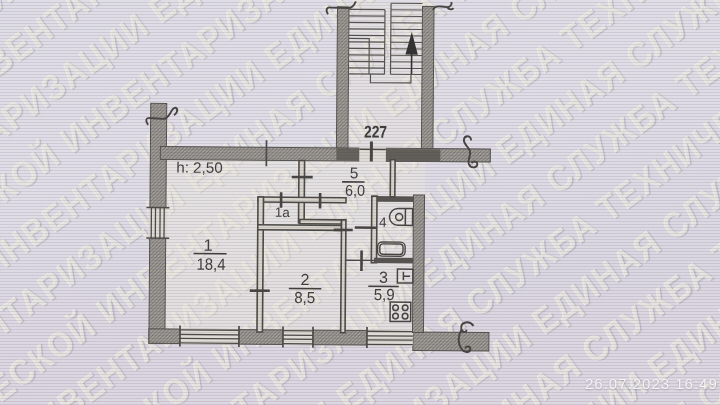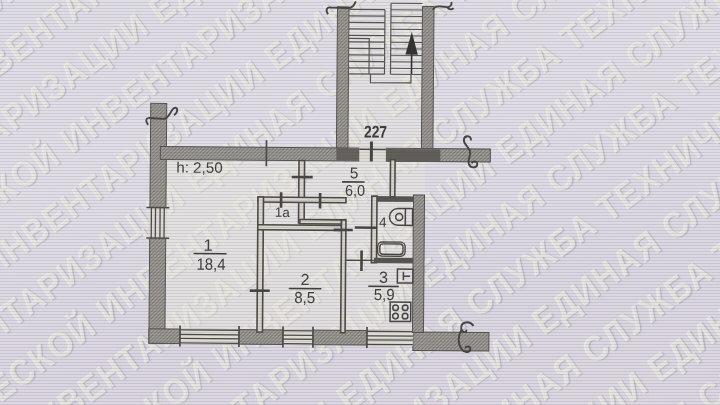--- a/index.html
+++ b/index.html
@@ -224,13 +224,14 @@
       <text x="355" y="194.8" font-size="15.5" text-anchor="middle" textLength="20" lengthAdjust="spacingAndGlyphs">6,0</text>
     </g>
 
     <text x="282.5" y="216.5" font-size="13.5" fill="#2b2a25" text-anchor="middle">1a</text>
     </g>
   </svg>
 
   <div id="scan"></div>
   <div id="vign"></div>
 
+  <div style="position:absolute;left:585px;top:375px;font-size:15px;letter-spacing:1px;color:rgba(245,245,246,0.96);text-shadow:0 1px 2px rgba(110,110,122,0.45);">26.07.2023 16:49</div>
 </div>
 
 </body></html>

